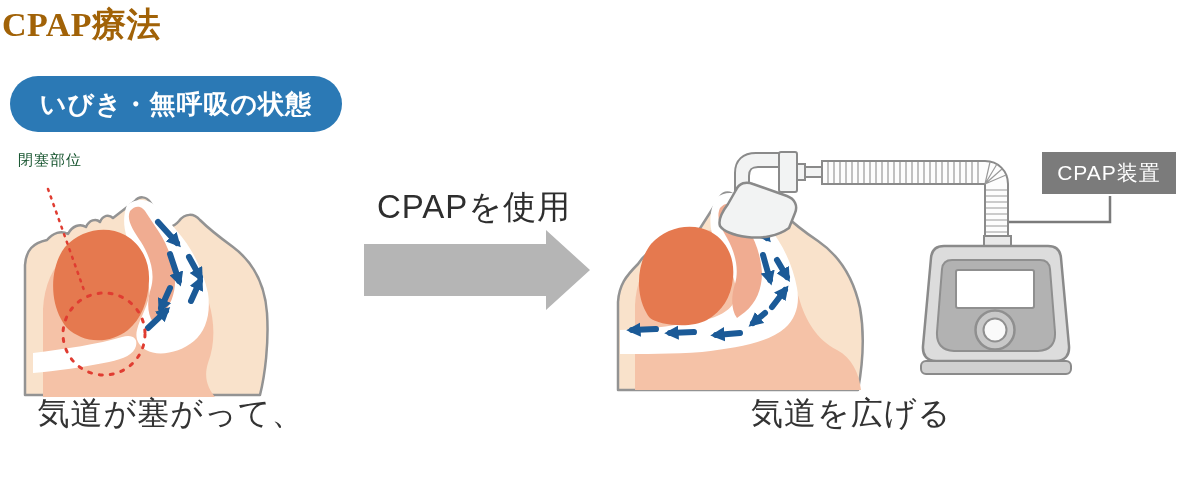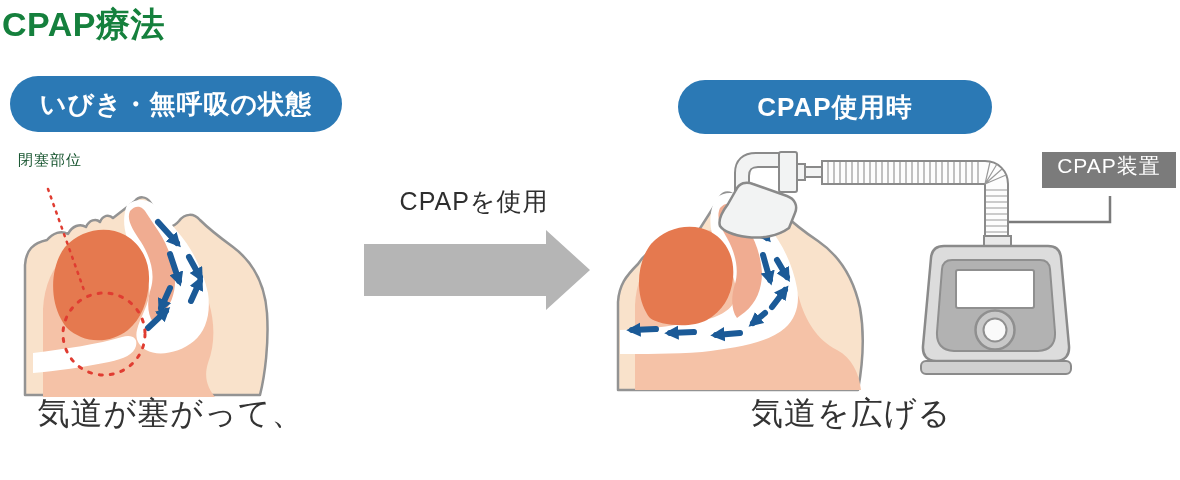--- a/index.html
+++ b/index.html
@@ -1,46 +1,43 @@
 <!DOCTYPE html>
 <html><head>
 <meta charset="utf-8">
 <style>
   html,body{margin:0;padding:0;background:#ffffff;}
   body{font-family:"Liberation Sans","DejaVu Sans",sans-serif;}
   #stage{position:relative;width:1180px;height:480px;background:#ffffff;overflow:hidden;}
   .abs{position:absolute;}
-  .title{left:2px;top:2px;font-size:34px;font-weight:800;color:#15803d;letter-spacing:.5px;}
+  .title{left:2px;top:2px;font-size:34px;font-weight:800;color:#a16207;letter-spacing:.5px;font-family:Liberation Serif, serif;}
   .pill{background:#2b79b5;color:#fff;border-radius:28px;display:flex;align-items:center;justify-content:center;
         font-size:26px;font-weight:700;letter-spacing:1px;}
   .pill1{left:10px;top:76px;width:332px;height:56px;}
   .pill2{left:678px;top:80px;width:314px;height:54px;}
   .annot{left:18px;top:151px;font-size:15px;color:#14532d;letter-spacing:1px;}
-  .midlabel{left:374px;top:185px;width:200px;text-align:center;font-size:25px;color:#2e2e2e;letter-spacing:1px;}
+  .midlabel{left:374px;top:185px;width:200px;text-align:center;font-size:33px;color:#2e2e2e;letter-spacing:1px;}
   .caption{font-size:32px;color:#333;text-align:center;line-height:34px;letter-spacing:1px;}
   .cap1{left:20px;top:396px;width:302px;}
   .cap2{left:636px;top:396px;width:430px;}
-  .devlabel{left:1042px;top:152px;width:134px;height:36px;background:#7b7b7b;color:#fff;
-            display:flex;align-items:flex-start;justify-content:center;font-size:21px;letter-spacing:1px;}
+  .devlabel{left:1042px;top:152px;width:134px;height:42px;background:#7b7b7b;color:#fff;
+            display:flex;align-items:center;justify-content:center;font-size:21px;letter-spacing:1px;}
   svg{display:block;}
 </style>
 </head>
 <body>
 
 <div id="stage">
 
   <div class="abs title">CPAP療法</div>
 
   <div class="abs pill pill1">
     <span>いびき・無呼吸の状態</span>
   </div>
 
-  <div class="abs pill pill2">
-    <span>CPAP使用時</span>
-  </div>
 
   <div class="abs annot">閉塞部位</div>
 
   <div class="abs midlabel">CPAPを使用</div>
 
   <svg class="abs" style="left:362px;top:228px;" width="230" height="84" viewBox="0 0 230 84">
     <polygon points="2,16 184,16 184,2 228,42 184,82 184,68 2,68" fill="#b5b5b5"></polygon>
   </svg>
 
   <svg class="abs" style="left:3px;top:147px;" width="360" height="250" viewBox="0 0 360 250">

